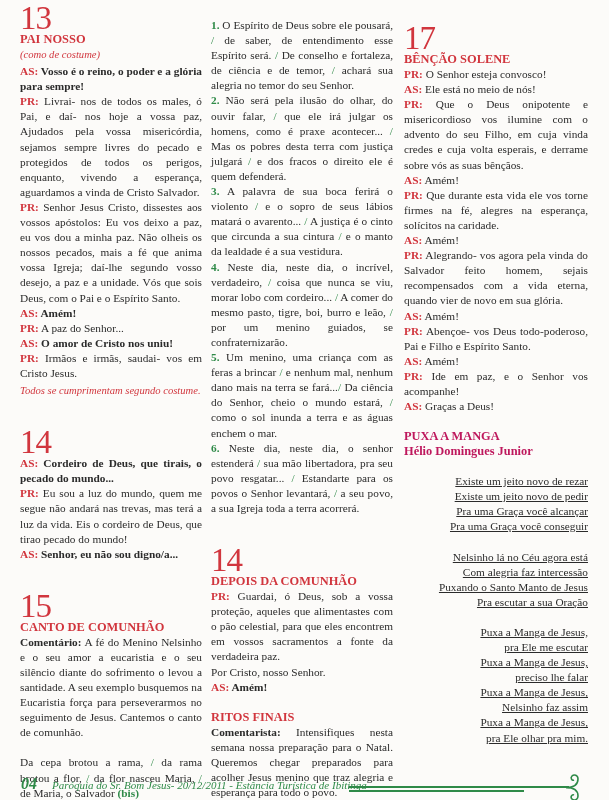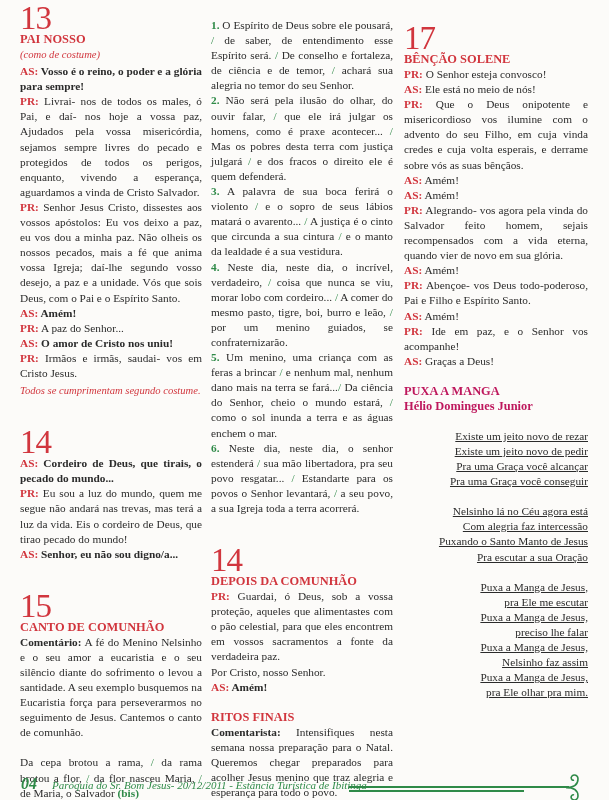--- a/index.html
+++ b/index.html
@@ -103,20 +103,21 @@
 </div>
 
 <div id="col3" class="col">
   <section>
     <div class="num">17</div>
     <div class="heading">BÊNÇÃO SOLENE</div>
     <p class="p"><span class="tag">PR:</span><span> O Senhor esteja convosco!</span></p>
     <p class="p"><span class="tag">AS:</span><span> Ele está no meio de nós!</span></p>
     <p class="p"><span class="tag">PR:</span><span> Que o Deus onipotente e misericordioso vos ilumine com o advento do seu Filho, em cuja vinda credes e cuja volta esperais, e derrame sobre vós as suas bênçãos.</span></p>
     <p class="p"><span class="tag">AS:</span><span> Amém!</span></p>
+    <p class="p"><span class="tag">PR:</span><span> Que durante esta vida ele vos torne firmes na fé, alegres na esperança, solícitos na caridade.</span></p>
     <p class="p"><span class="tag">AS:</span><span> Amém!</span></p>
     <p class="p"><span class="tag">PR:</span><span> Alegrando- vos agora pela vinda do Salvador feito homem, sejais recompensados com a vida eterna, quando vier de novo em sua glória.</span></p>
     <p class="p"><span class="tag">AS:</span><span> Amém!</span></p>
     <p class="p"><span class="tag">PR:</span><span> Abençoe- vos Deus todo-poderoso, Pai e Filho e Espírito Santo.</span></p>
     <p class="p"><span class="tag">AS:</span><span> Amém!</span></p>
     <p class="p"><span class="tag">PR:</span><span> Ide em paz, e o Senhor vos acompanhe!</span></p>
     <p class="p"><span class="tag">AS:</span><span> Graças a Deus!</span></p>
   </section>
 
   <div class="gap"></div>

